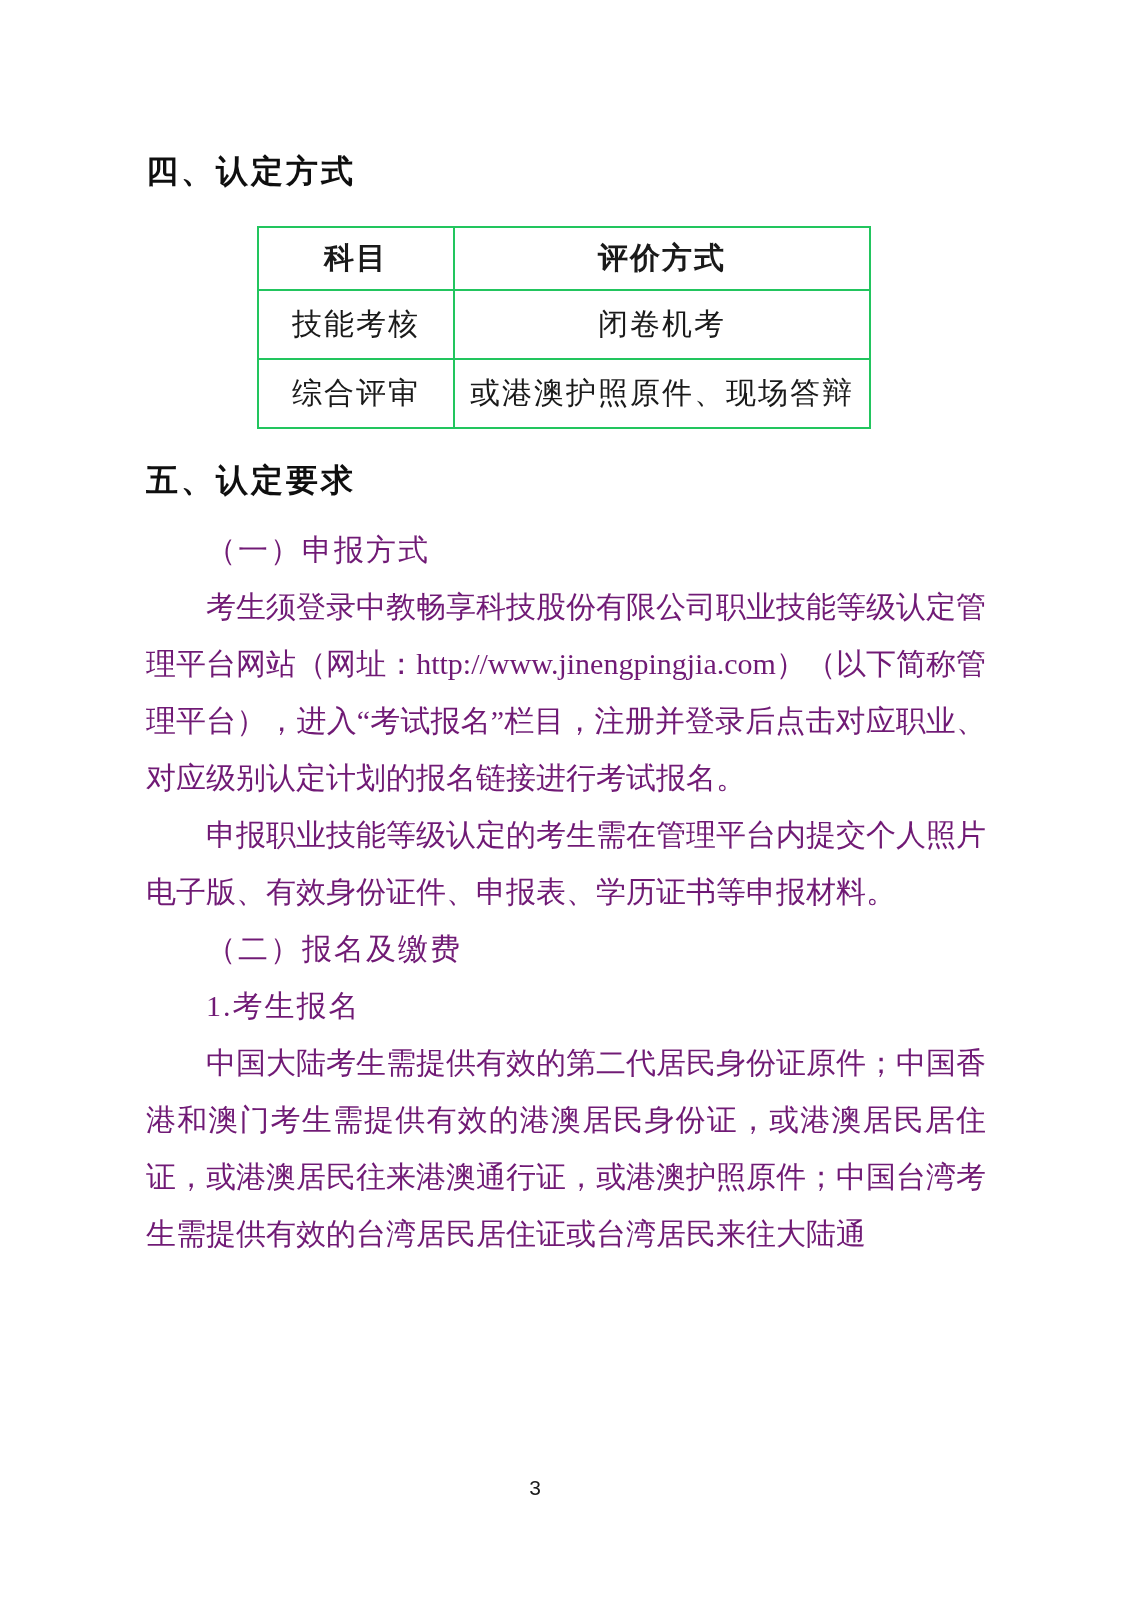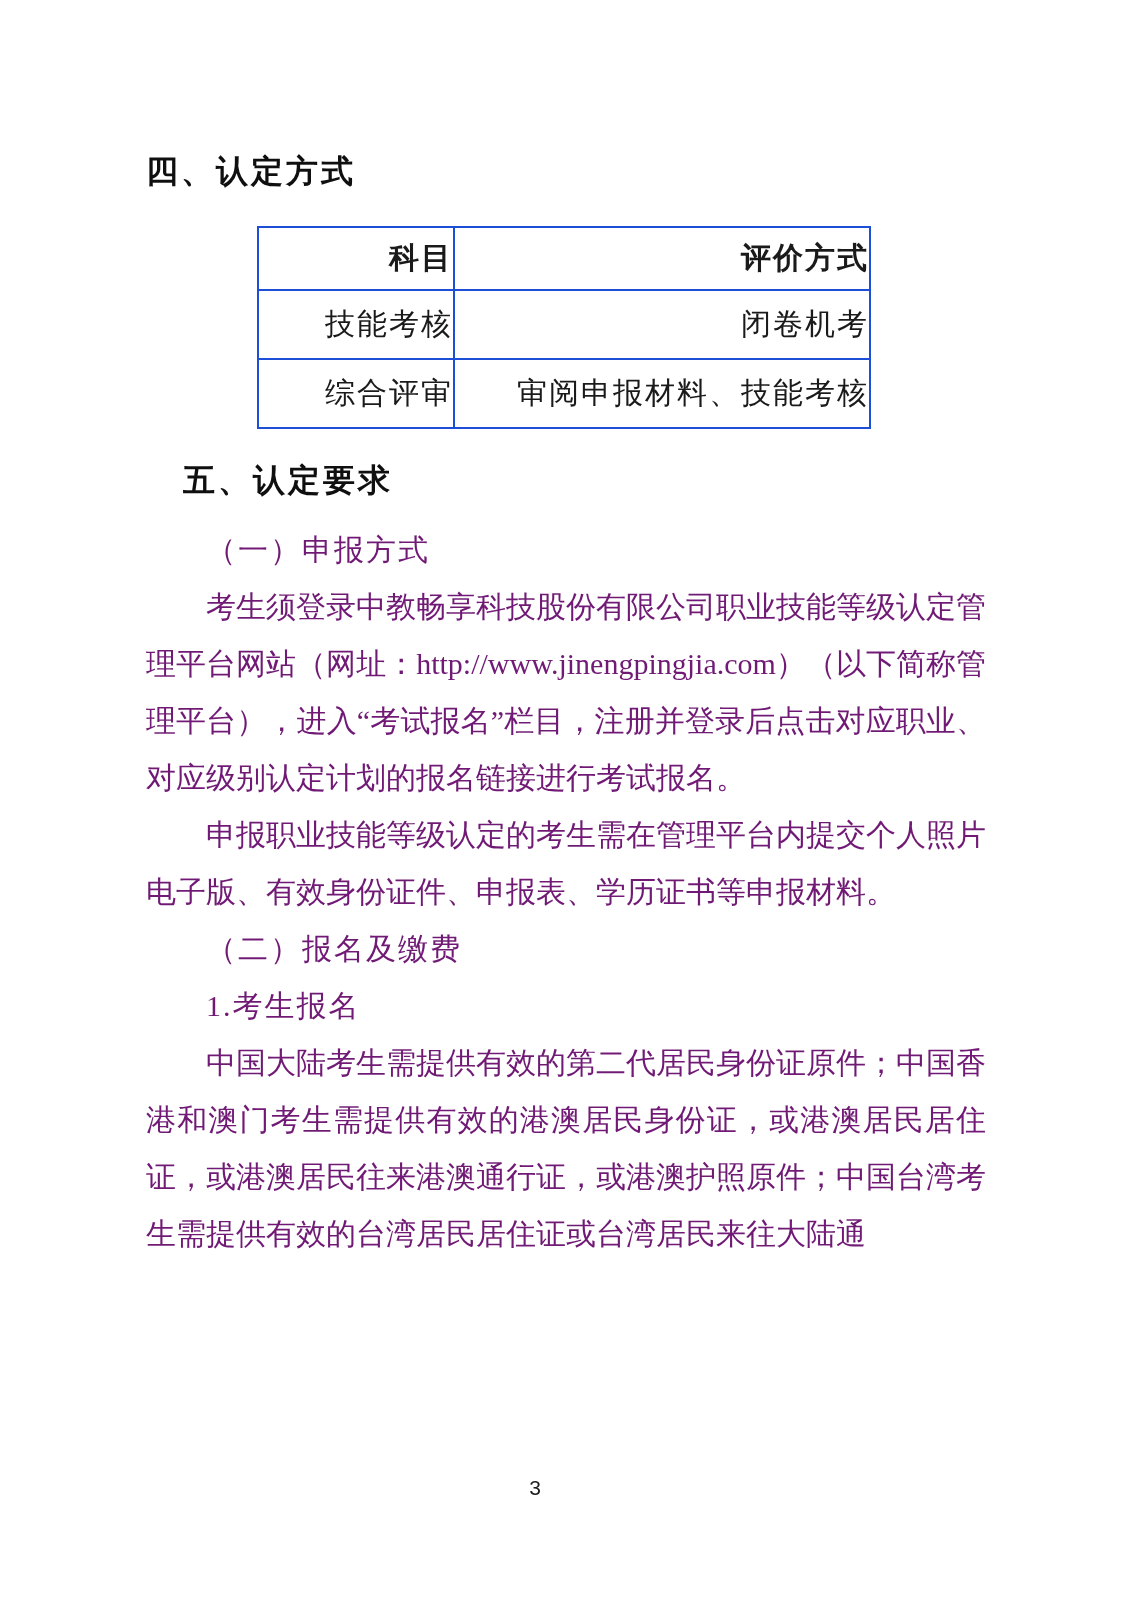--- a/index.html
+++ b/index.html
@@ -27,31 +27,31 @@
     line-height: 42px;
   }
   table.eval-table {
     border-collapse: collapse;
     table-layout: fixed;
     width: 612px;
     margin: 34px 0 0 111px;
     font-family: "Liberation Serif", "DejaVu Serif", serif;
   }
   table.eval-table th, table.eval-table td {
-    border: 2px solid #1d4ed8;
-    text-align: right;
+    border: 2px solid #22c55e;
+    text-align: center;
     vertical-align: middle;
     padding: 0;
     font-size: 30px;
     letter-spacing: 2px;
     color: #1a1a1a;
   }
   table.eval-table th { height: 61px; font-weight: 700; }
   table.eval-table td { height: 67px; font-weight: 400; }
-  .sec5 { margin-top: 30px; margin-left: 37px; }
+  .sec5 { margin-top: 30px; }
   .textblock {
     margin-top: 20px;
     font-family: "Liberation Serif", "DejaVu Serif", serif;
     font-size: 30px;
     line-height: 57px;
     color: #701a75;
   }
   .textblock p {
     margin: 0;
     text-indent: 2em;
@@ -88,21 +88,21 @@
           <th>评价方式</th>
         </tr>
       </thead>
       <tbody>
         <tr>
           <td>技能考核</td>
           <td>闭卷机考</td>
         </tr>
         <tr>
           <td>综合评审</td>
-          <td>审阅申报材料、技能考核</td>
+          <td>或港澳护照原件、现场答辩</td>
         </tr>
       </tbody>
     </table>
 
     <h2 class="sec-heading sec5">五、认定要求</h2>
 
     <div class="textblock">
       <p class="single">（一）申报方式</p>
       <p>考生须登录中教畅享科技股份有限公司职业技能等级认定管理平台网站（网址：http://www.jinengpingjia.com）（以下简称管理平台），进入“考试报名”栏目，注册并登录后点击对应职业、对应级别认定计划的报名链接进行考试报名。</p>
       <p>申报职业技能等级认定的考生需在管理平台内提交个人照片电子版、有效身份证件、申报表、学历证书等申报材料。</p>

